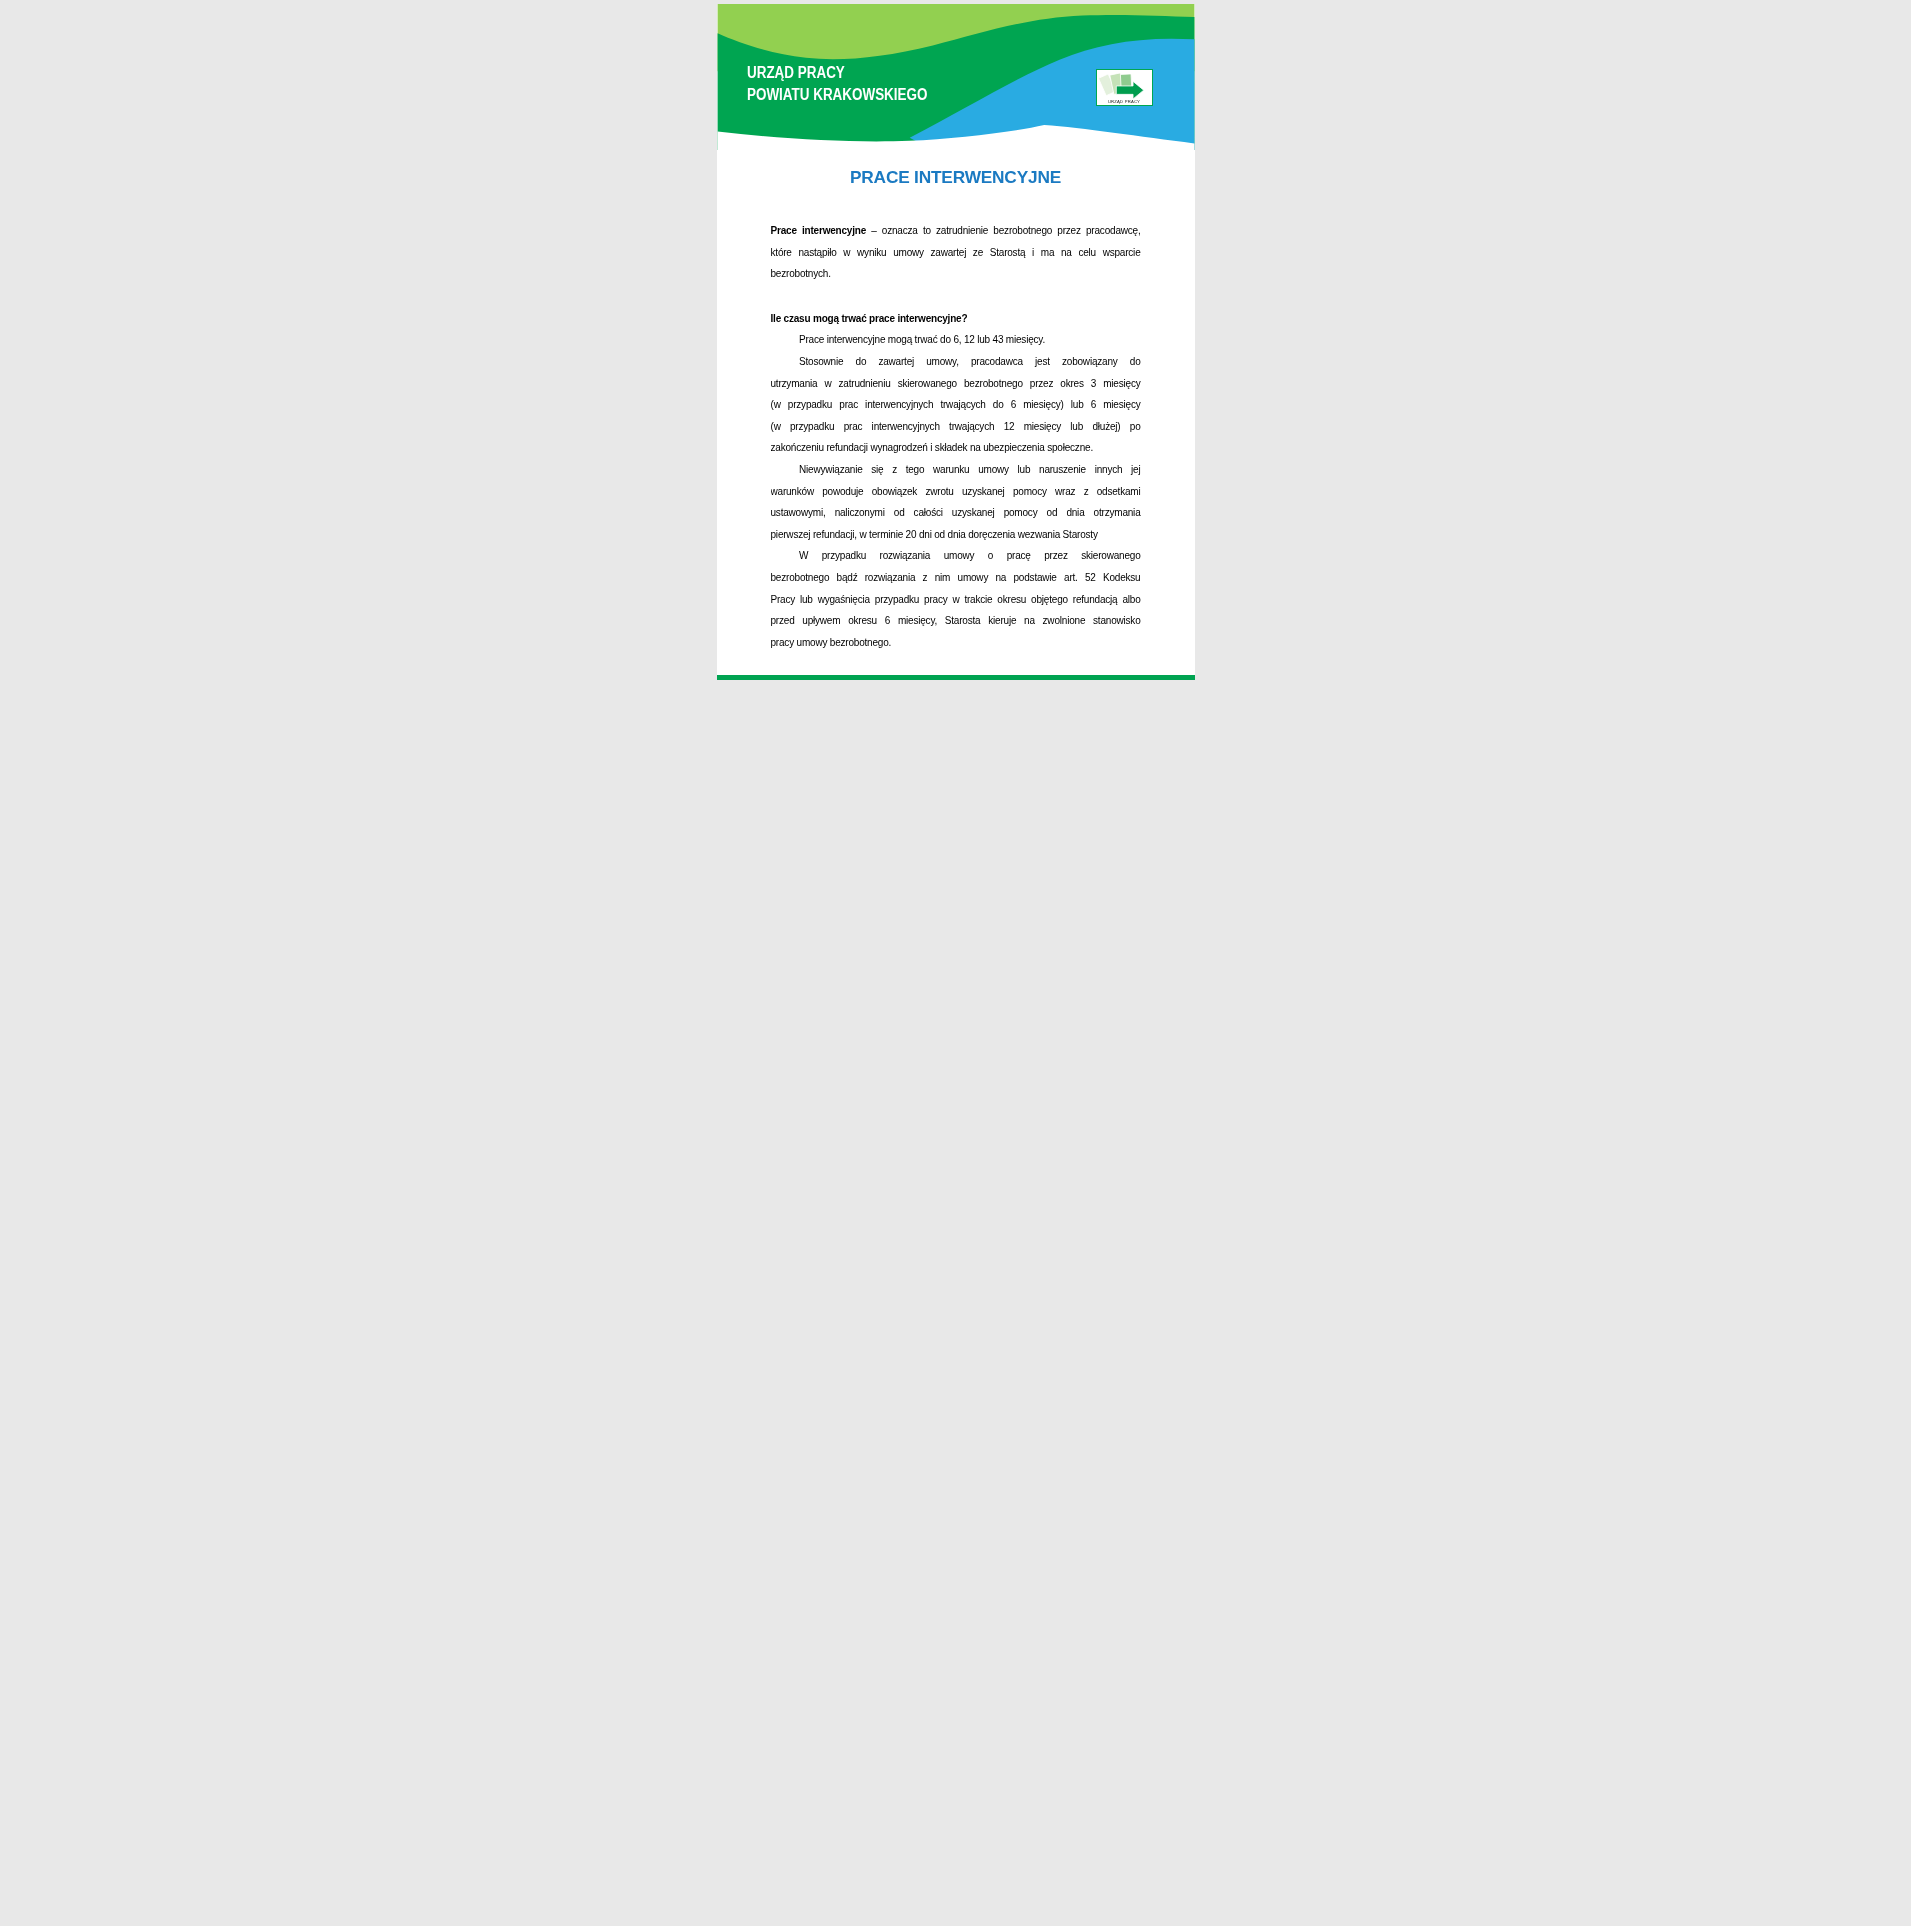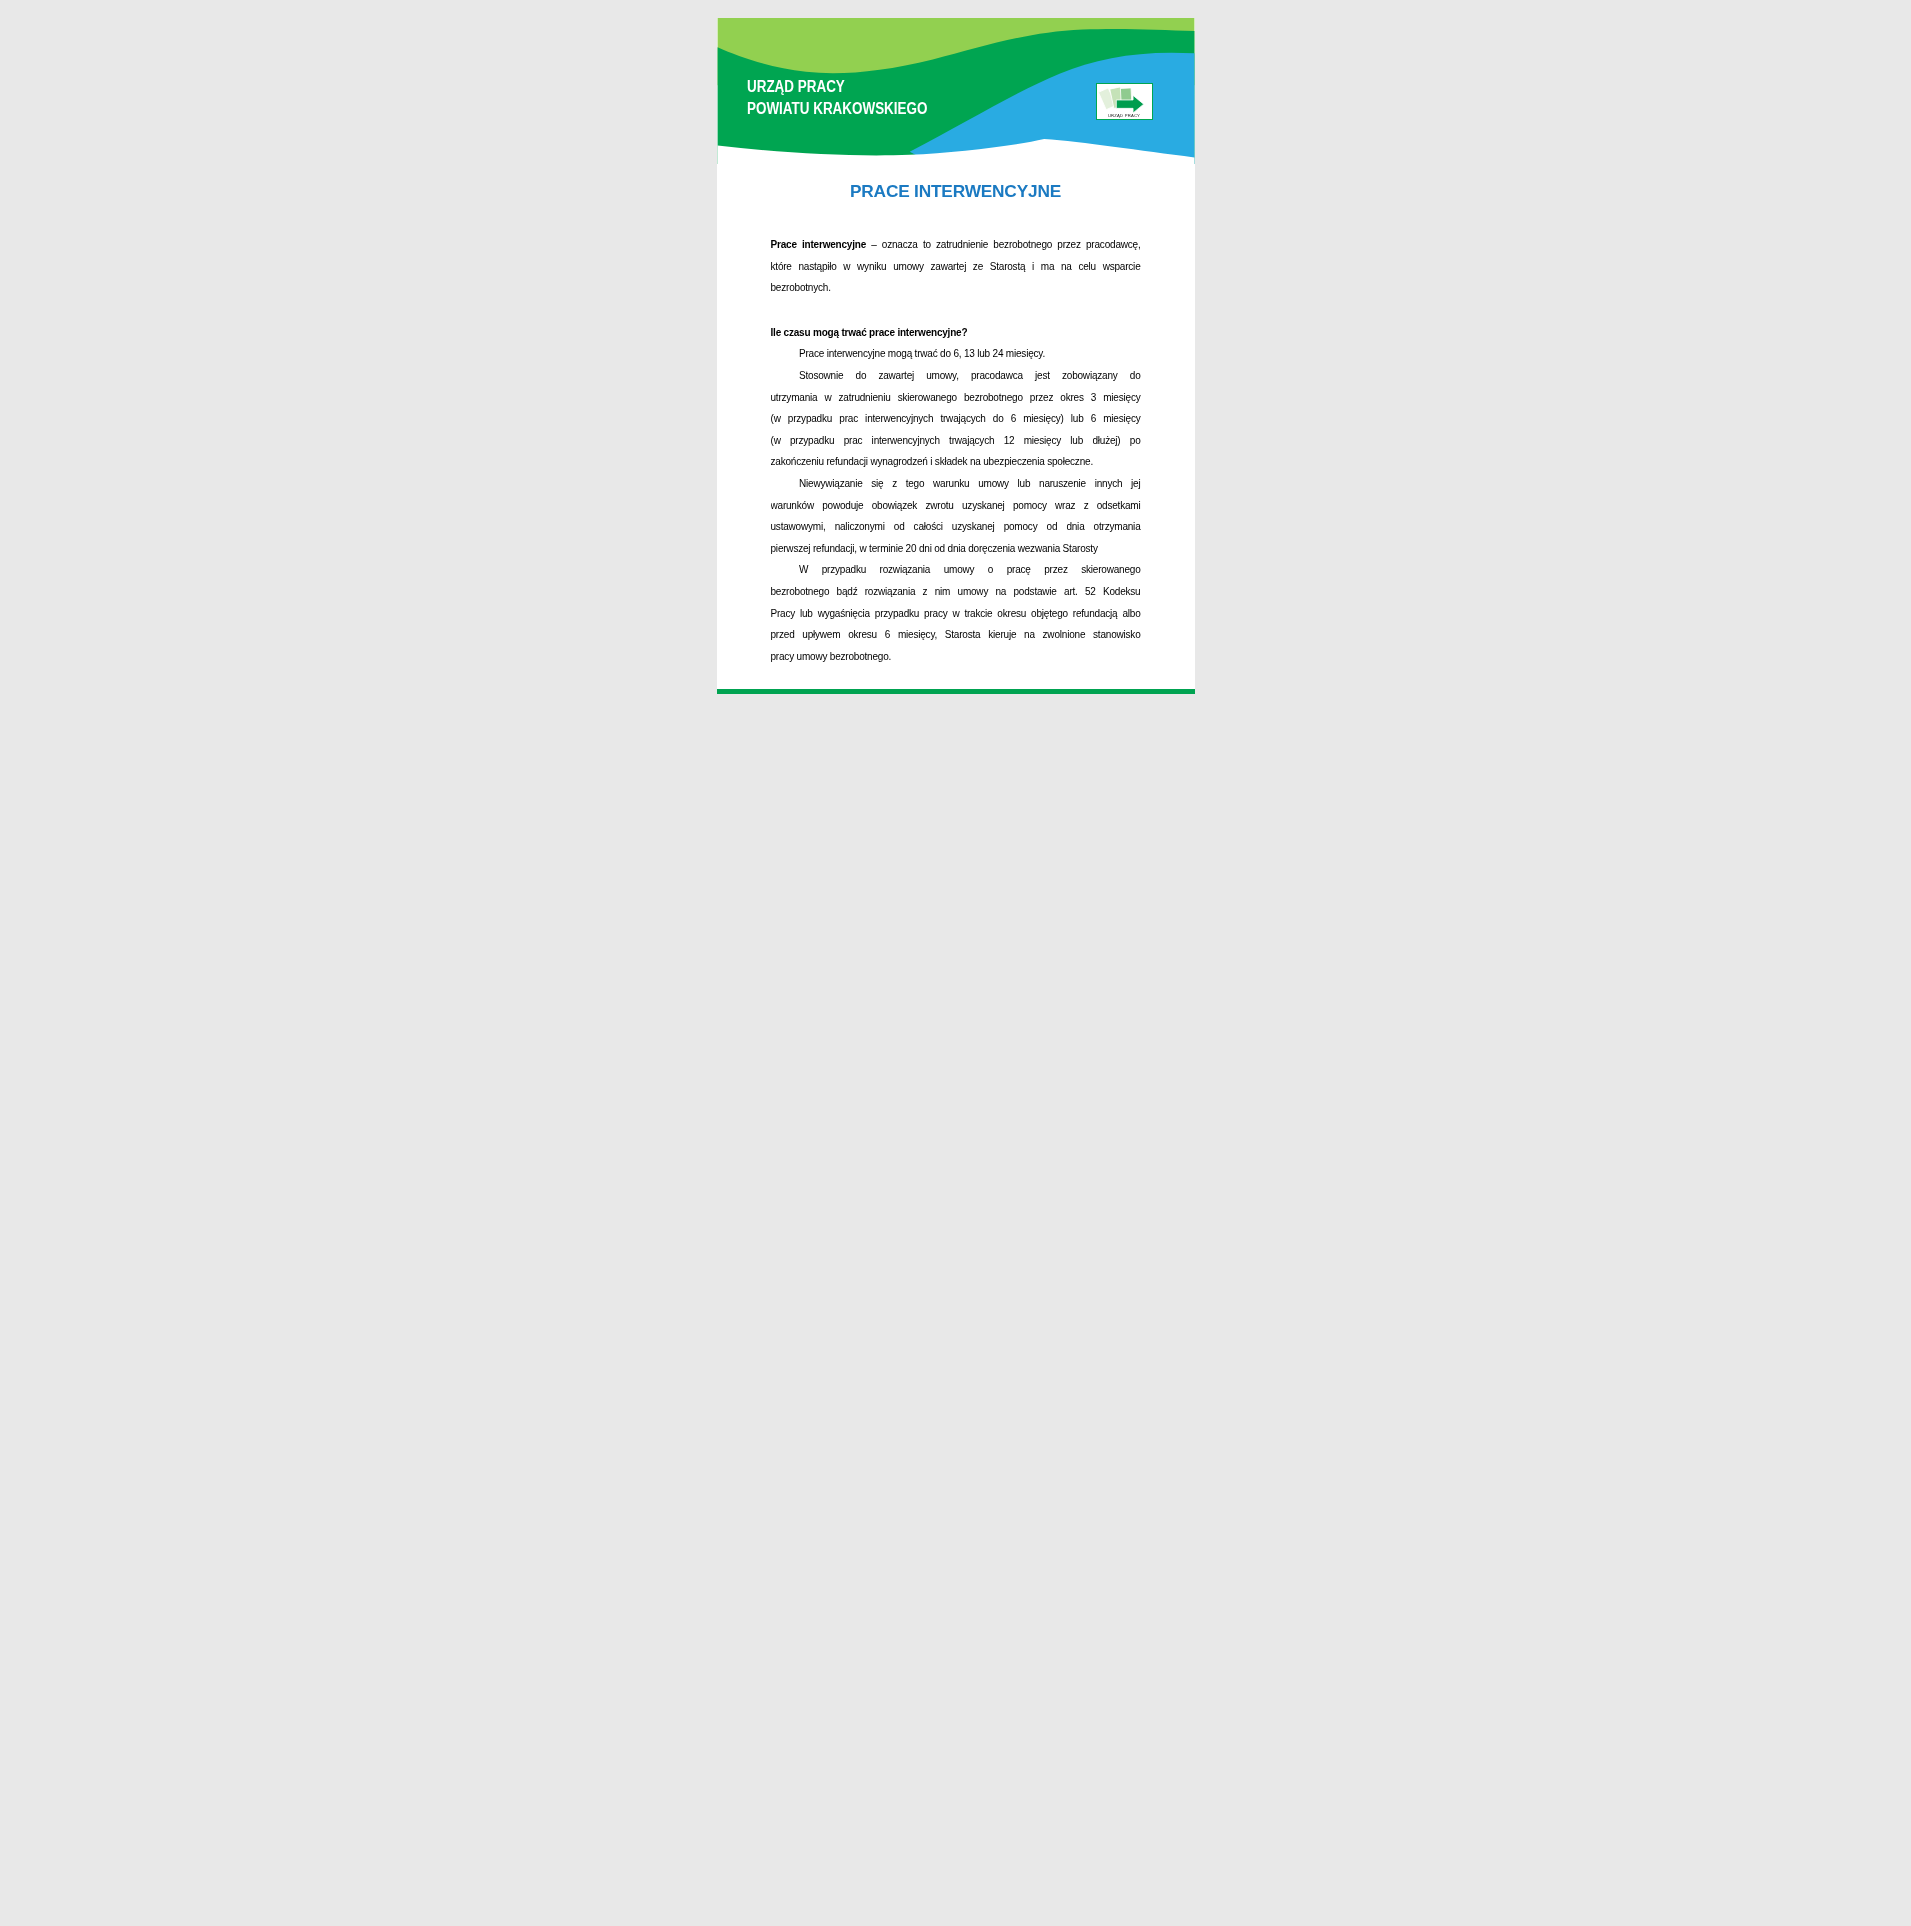--- a/index.html
+++ b/index.html
@@ -1,19 +1,19 @@
 <!DOCTYPE html>
 <html style="font-size:6.2px"><head>
 <meta charset="utf-8">
 <style>
   html,body{margin:0;padding:0;background:#e8e8e8;}
   .page{
     position:relative;
     width:478px;height:676px;
-    margin:18px auto;
+    margin:4px auto;
     background:#ffffff;
     overflow:hidden;
     font-family:"Liberation Sans", sans-serif;
   }
   
   .header-svg{position:absolute;top:0;left:0;display:block;}
   .org-name{
     position:absolute;left:30px;top:58px;
     color:#ffffff;font-weight:700;font-size:16px;line-height:22.3px;
     transform:scaleX(0.84);transform-origin:left top;
@@ -97,21 +97,21 @@
     <div class="line just">
       <span class="bold">Prace interwencyjne</span><span> – oznacza to zatrudnienie bezrobotnego przez pracodawcę,</span>
     </div>
     <div class="line just">które nastąpiło w wyniku umowy zawartej ze Starostą i ma na celu wsparcie</div>
     <div class="line just ll">bezrobotnych.</div>
 
     <div class="gap"></div>
 
     <div class="line just ll bold">Ile czasu mogą trwać prace interwencyjne?</div>
 
-    <div class="line just ll ind">Prace interwencyjne mogą trwać do 6, 13 lub 24 miesięcy.</div>
+    <div class="line just ll ind">Prace interwencyjne mogą trwać do 6, 12 lub 43 miesięcy.</div>
 
     <div class="line just ind">Stosownie do zawartej umowy, pracodawca jest zobowiązany do</div>
     <div class="line just">utrzymania w zatrudnieniu skierowanego bezrobotnego przez okres 3 miesięcy</div>
     <div class="line just">(w przypadku prac interwencyjnych trwających do 6 miesięcy) lub 6 miesięcy</div>
     <div class="line just">(w przypadku prac interwencyjnych trwających 12 miesięcy lub dłużej) po</div>
     <div class="line just ll">zakończeniu refundacji wynagrodzeń i składek na ubezpieczenia społeczne.</div>
 
     <div class="line just ind">Niewywiązanie się z tego warunku umowy lub naruszenie innych jej</div>
     <div class="line just">warunków powoduje obowiązek zwrotu uzyskanej pomocy wraz z odsetkami</div>
     <div class="line just">ustawowymi, naliczonymi od całości uzyskanej pomocy od dnia otrzymania</div>

